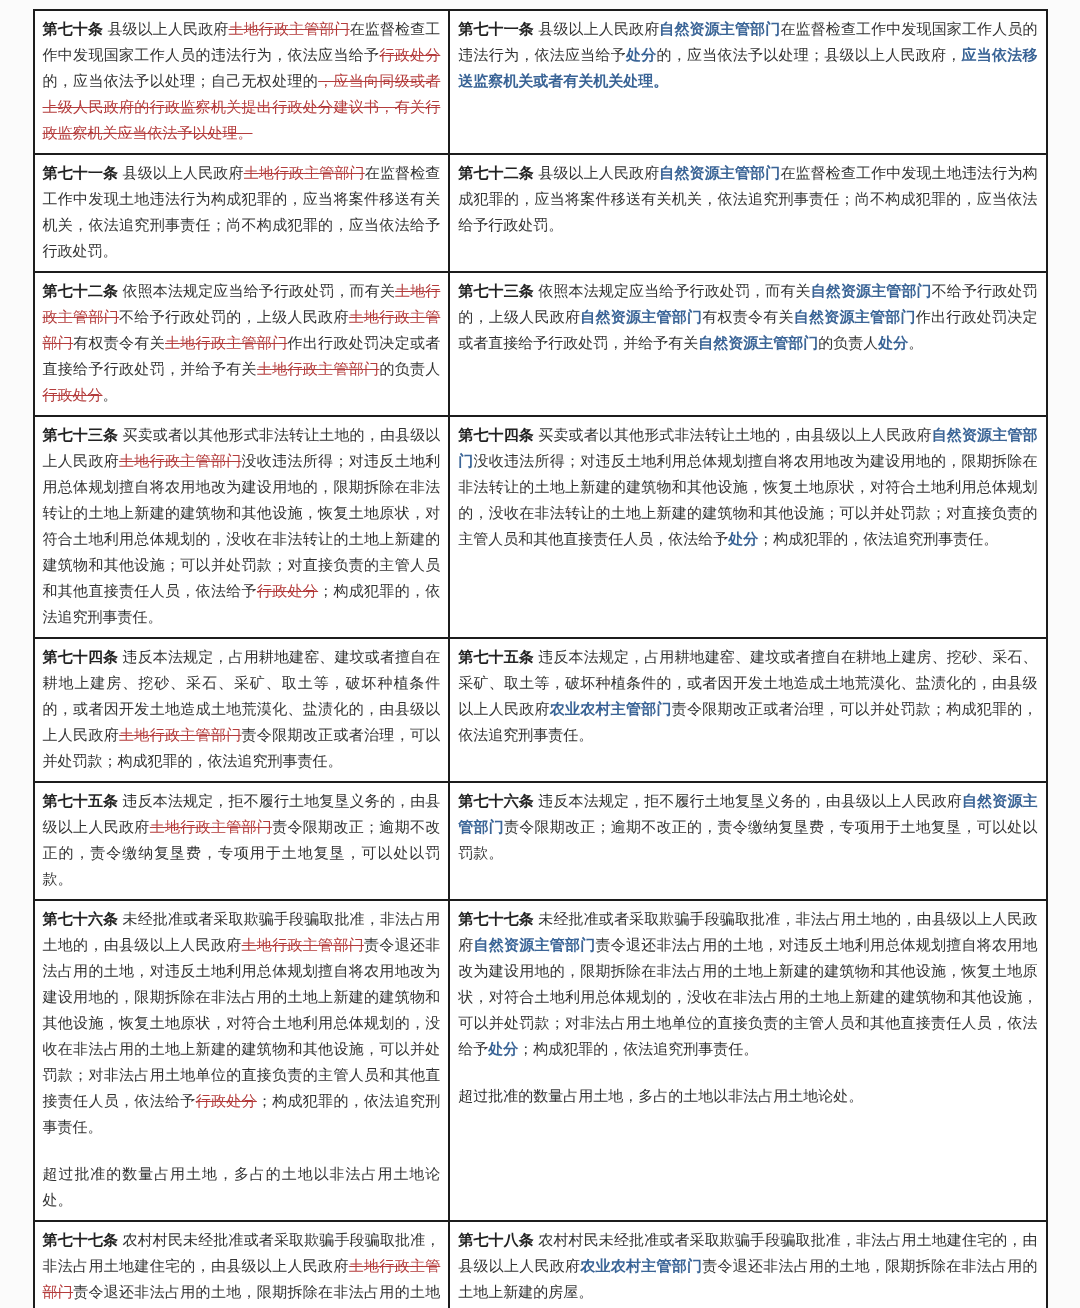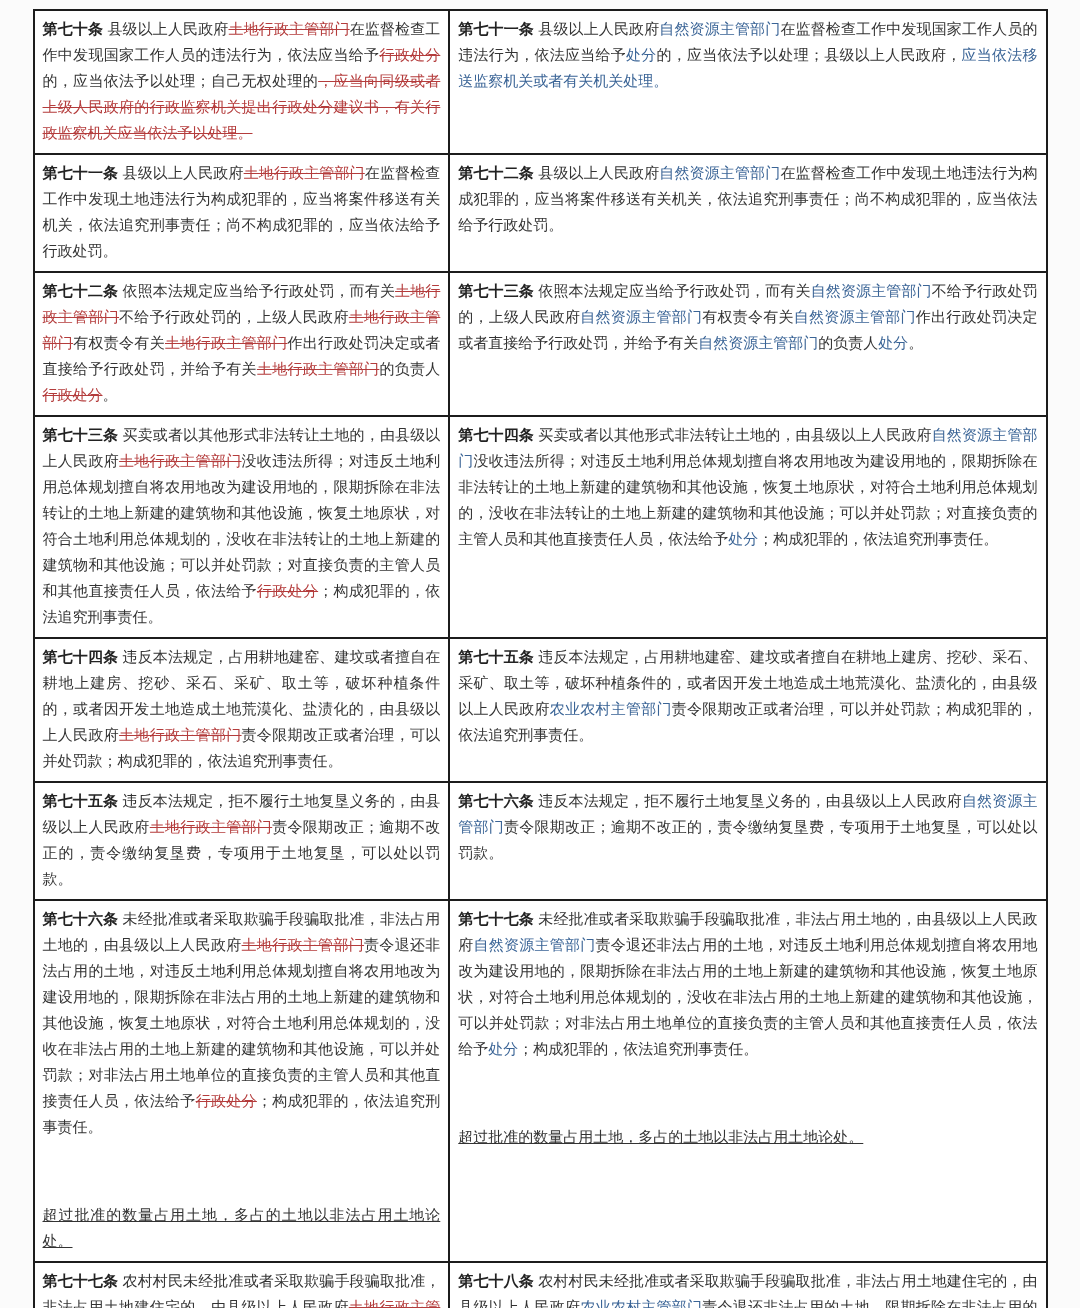--- a/index.html
+++ b/index.html
@@ -38,24 +38,24 @@
   td.col-right{width:563px;}
   .art{font-weight:bold;color:#222;}
   .seg-n{color:var(--body-text);}
   .seg-d{
     color:var(--deleted);
     text-decoration:line-through;
     text-decoration-color:var(--deleted);
   }
   .seg-a{
     color:var(--added);
-    font-weight:normal;
+    font-weight:bold;
   }
   p.para{margin:0;}
-  p.para + p.para{margin-top:62px;text-decoration:underline;}
+  p.para + p.para{margin-top:21px;}
   td.chapter-cell{
     text-align:center;
     font-weight:bold;
     padding:6px 8px 14px 8px;
     color:#222;
   }
 </style>
 </head>
 <body>
 

